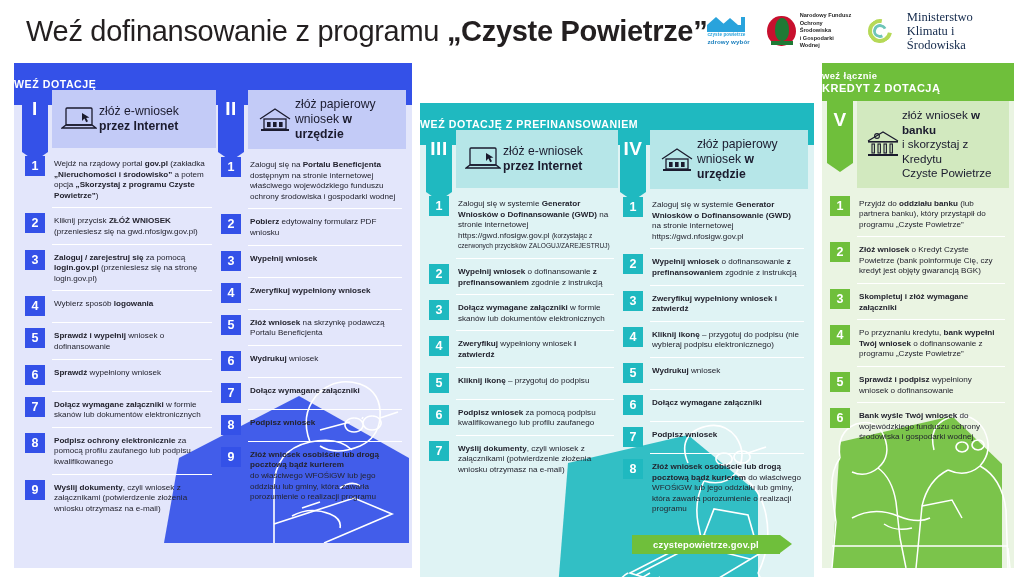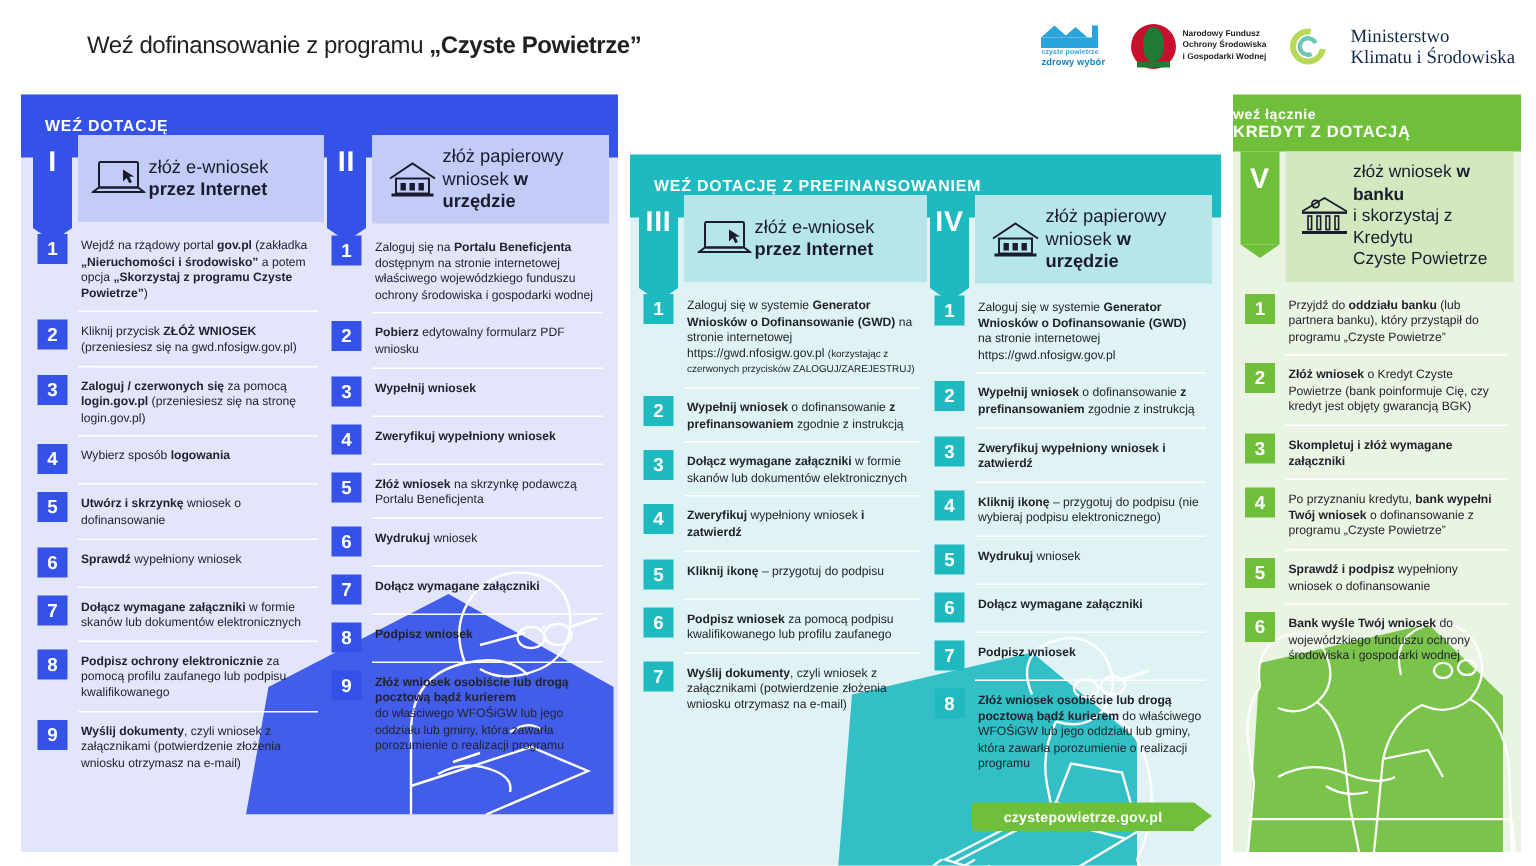--- a/index.html
+++ b/index.html
@@ -10,22 +10,22 @@
     overflow: hidden;
   }
   .page { position: relative; width: 1024px; height: 577px; background: #fff; }
 
   
   .header {
     position: absolute; left: 0; top: 0; width: 1024px; height: 62px;
     display: flex; align-items: center; padding: 0 14px 0 26px;
   }
   .title {
-    font-size: 16px; color: #231f20; letter-spacing: -0.3px;
-    white-space: nowrap; font-weight: 400; margin-left: 32px;
+    font-size: 29px; color: #231f20; letter-spacing: -0.3px;
+    white-space: nowrap; font-weight: 400;
   }
   .title b { font-weight: 700; }
   .logos { margin-left: auto; display: flex; align-items: center; gap: 14px; }
 
   .logo-cp { display: flex; flex-direction: column; align-items: flex-start; }
   .logo-cp .house { width: 46px; height: 15px; position: relative; }
   .logo-cp .house .roof {
     position: absolute; left: 0; top: 0; width: 0; height: 0;
     border-left: 9px solid transparent; border-bottom: 8px solid #29a3dc;
     border-right: 9px solid transparent;
@@ -43,37 +43,37 @@
   .logo-nfos { display: flex; align-items: center; gap: 4px; }
   .nfos-mark { width: 30px; height: 30px; position: relative; }
   .nfos-mark .cir { position: absolute; inset: 0; border-radius: 50%; background: #c8102e; }
   .nfos-mark .tree {
     position: absolute; left: 8px; top: 2px; width: 14px; height: 23px;
     background: #1f7a35; border-radius: 50% 50% 45% 45%;
   }
   .nfos-mark .bar { position: absolute; left: 4px; bottom: 1px; width: 22px; height: 4px; background: #1f7a35; }
   .nfos-txt { font-size: 5.6px; line-height: 7.6px; color: #1f1f1f; font-weight: 600; }
 
-  .logo-mk { display: flex; align-items: flex-end; gap: 14px; }
+  .logo-mk { display: flex; align-items: center; gap: 14px; }
   .mk-mark { width: 28px; height: 28px; position: relative; }
   .mk-mark .w1 { position: absolute; left: 2px; top: 2px; width: 24px; height: 24px; border-radius: 50%;
       border: 4px solid #b6d957; border-right-color: transparent; transform: rotate(-35deg); }
   .mk-mark .w2 { position: absolute; left: 7px; top: 7px; width: 14px; height: 14px; border-radius: 50%;
       border: 3px solid #6ec5b8; border-right-color: transparent; transform: rotate(20deg); }
   .mk-txt { font-family: "Liberation Serif", serif; font-size: 12.5px; line-height: 14px; color: #13294b; font-weight: 400; }
 
   
   .panel { position: absolute; }
   .panel-blue  { left: 14px;  top: 63px; width: 398px; height: 505px; background: #e3e6fb; }
   .panel-teal  { left: 420px; top: 63px; width: 394px; height: 505px; background: #dff3f4; margin-top: 40px; }
   .panel-green { left: 822px; top: 63px; width: 192px; height: 505px; background: #eaf4e2; }
 
   .panel-head {
     position: absolute; left: 0; top: 0; width: 100%; height: 42px;
-    display: flex; align-items: center; padding-left: 16px;
+    display: flex; align-items: center; 
     color: #fff; font-weight: 700; font-size: 10.6px; letter-spacing: .55px;
   }
   .panel-blue  .panel-head { background: #3451e8; }
   .panel-teal  .panel-head { background: #1fb9c0; }
   .panel-green .panel-head {
     height: 38px; background: #6fbf3b; padding-left: 0;
     flex-direction: column; align-items: flex-start; justify-content: center; gap: 1px;
   }
   .panel-green .panel-head .ph-l1 { font-size: 9.4px; font-weight: 700; letter-spacing: .4px; }
   .panel-green .panel-head .ph-l2 { font-size: 11px; font-weight: 700; letter-spacing: .5px; }
@@ -137,21 +137,21 @@
   .step-txt { font-size: 8.1px; line-height: 10.6px; color: #23232e; padding-top: 3px; }
   .step-txt b { font-weight: 700; }
   .step-txt .small { font-size: 6.6px; line-height: 9px; display: inline; }
 
   
   .illus { position: absolute; pointer-events: none; }
   .illus svg { display: block; }
 
   
   .url-badge {
-    position: absolute; left: 648px; top: 535px; width: 148px; height: 19px;
+    position: absolute; left: 632px; top: 535px; width: 148px; height: 19px;
     background: #6fbf3b; display: flex; align-items: center; justify-content: center;
     color: #fff; font-weight: 700; font-size: 9.4px; letter-spacing: .2px;
   }
   .url-badge::after {
     content: ""; position: absolute; right: -12px; top: 0;
     border-top: 9.5px solid transparent; border-bottom: 9.5px solid transparent;
     border-left: 12px solid #6fbf3b;
   }
 </style>
 </head>
@@ -243,29 +243,29 @@
           <div class="step">
             <span class="num">1</span>
             <span class="step-txt">Wejdź na rządowy portal <b>gov.pl</b> (zakładka <b>„Nieruchomości i środowisko”</b> a potem opcja <b>„Skorzystaj z programu Czyste Powietrze”</b>)</span>
           </div>
           <div class="step">
             <span class="num">2</span>
             <span class="step-txt">Kliknij przycisk <b>ZŁÓŻ WNIOSEK</b> (przeniesiesz się na gwd.nfosigw.gov.pl)</span>
           </div>
           <div class="step">
             <span class="num">3</span>
-            <span class="step-txt"><b>Zaloguj / czerwonych się</b> za pomocą <b>login.gov.pl</b> (przeniesiesz się na stronę login.gov.pl)</span>
+            <span class="step-txt"><b>Zaloguj / zarejestruj się</b> za pomocą <b>login.gov.pl</b> (przeniesiesz się na stronę login.gov.pl)</span>
           </div>
           <div class="step">
             <span class="num">4</span>
             <span class="step-txt">Wybierz sposób <b>logowania</b></span>
           </div>
           <div class="step">
             <span class="num">5</span>
-            <span class="step-txt"><b>Utwórz i skrzynkę</b> wniosek o dofinansowanie</span>
+            <span class="step-txt"><b>Sprawdź i wypełnij</b> wniosek o dofinansowanie</span>
           </div>
           <div class="step">
             <span class="num">6</span>
             <span class="step-txt"><b>Sprawdź</b> wypełniony wniosek</span>
           </div>
           <div class="step">
             <span class="num">7</span>
             <span class="step-txt"><b>Dołącz wymagane załączniki</b> w formie skanów lub dokumentów elektronicznych</span>
           </div>
           <div class="step">

